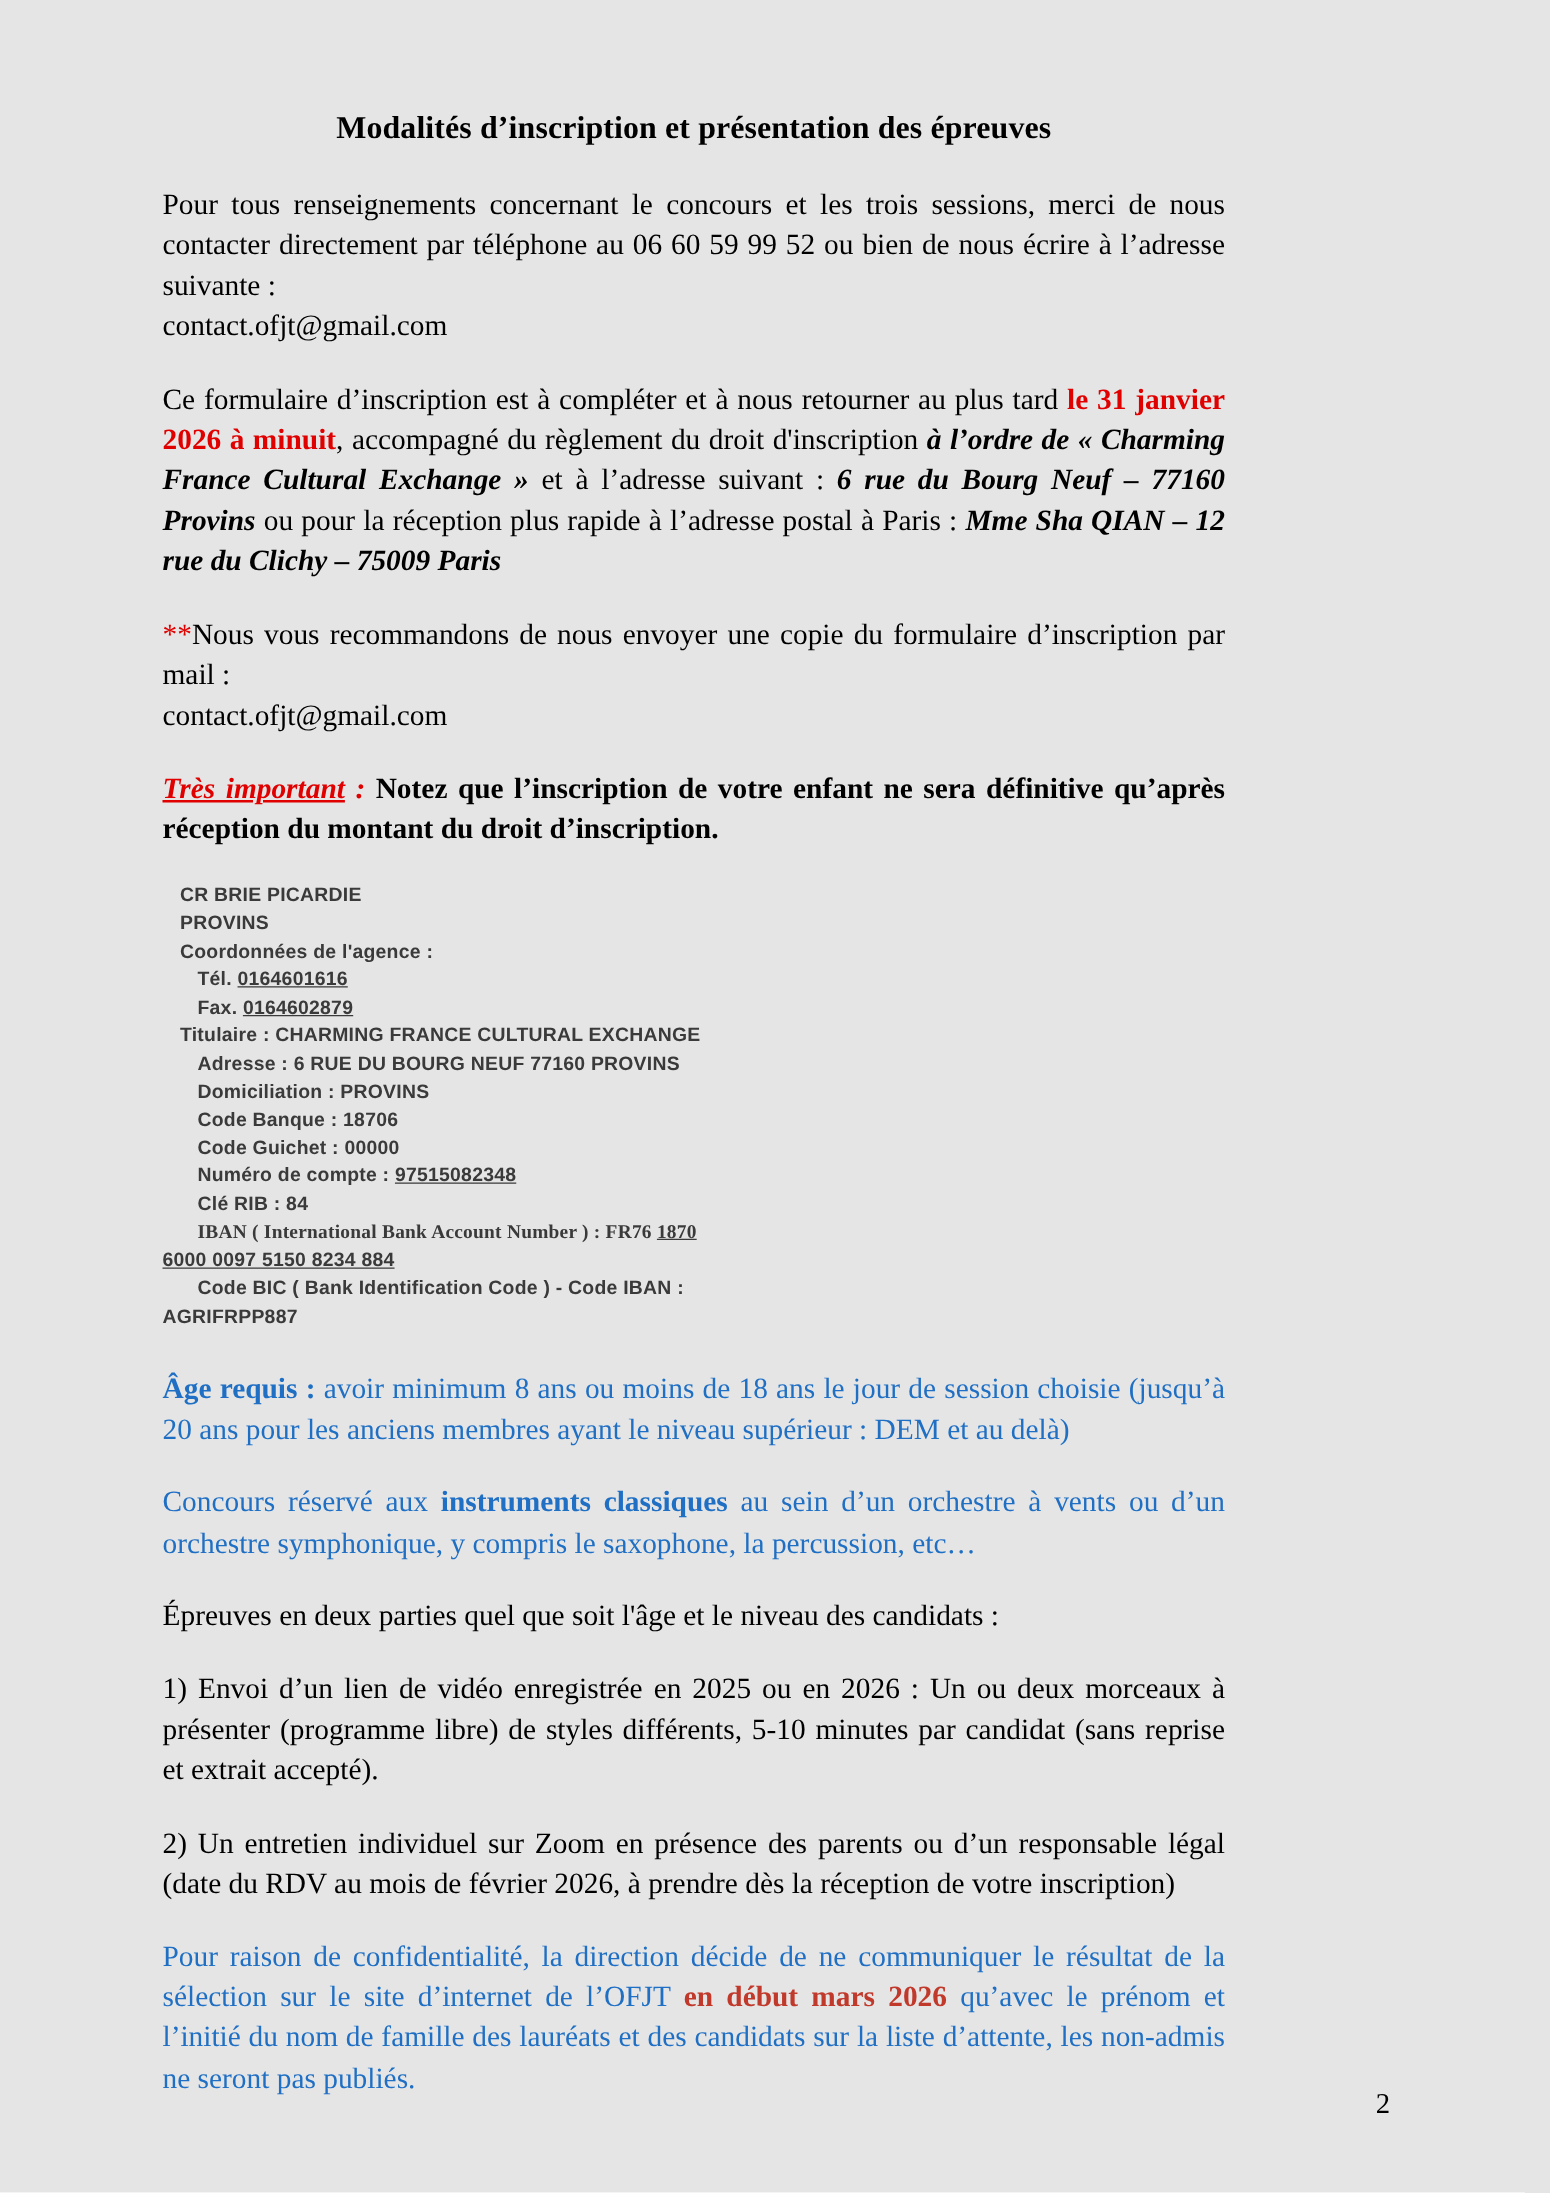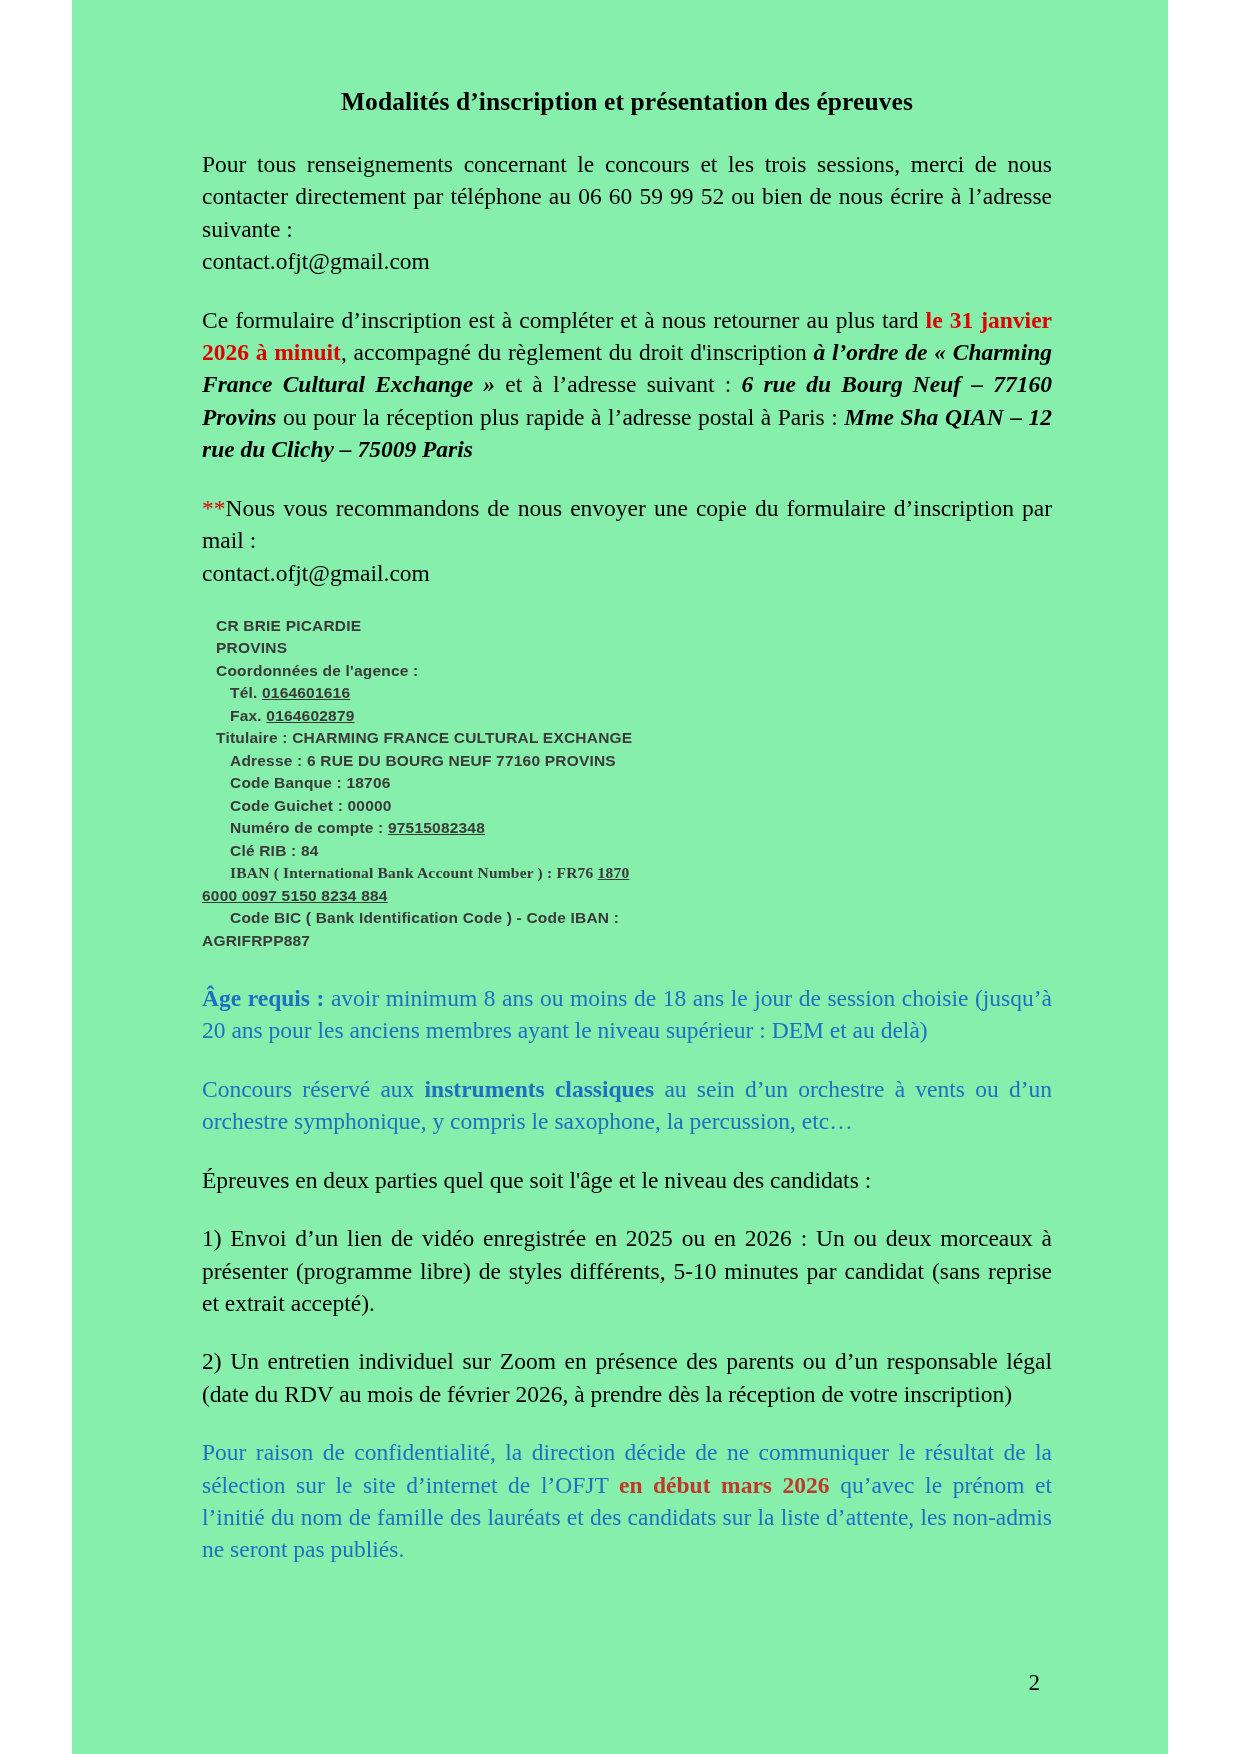--- a/index.html
+++ b/index.html
@@ -7,24 +7,24 @@
     margin: 0;
     padding: 0;
     background: #ffffff;
   }
   body {
     font-family: "Liberation Serif", "DejaVu Serif", serif;
     color: #000000;
   }
   .page {
     position: relative;
-    width: 1096px;
+    width: 1240px;
     height: 1754px;
     margin: 0 auto;
-    background: #86efac;
+    background: #e5e5e5;
     box-sizing: border-box;
     overflow: hidden;
   }
   .content {
     position: absolute;
     left: 130px;
     top: 86px;
     width: 850px;
   }
   h1.doc-title {
@@ -89,31 +89,35 @@
     <p class="para">
       <span>Ce formulaire d’inscription est à compléter et à nous retourner au plus tard </span><span class="red b">le 31 janvier 2026 à minuit</span><span>, accompagné du règlement du droit d'inscription </span><span class="bi">à l’ordre de « Charming France Cultural Exchange »</span><span> et à l’adresse suivant : </span><span class="bi">6 rue du Bourg Neuf – 77160 Provins</span><span> ou pour la réception plus rapide à l’adresse postal à Paris : </span><span class="bi">Mme Sha QIAN – 12 rue du Clichy – 75009 Paris</span>
     </p>
 
     <p class="para">
       <span class="red">**</span><span>Nous vous recommandons de nous envoyer une copie du formulaire d’inscription par mail : </span><br>
       <span>contact.ofjt@gmail.com</span>
     </p>
 
 
+    <p class="para">
+      <span class="red bi u">Très important</span><span class="red bi"> :</span><span class="b"> Notez que l’inscription de votre enfant ne sera définitive qu’après réception du montant du droit d’inscription.</span>
+    </p>
 
     <div class="rib">
       <span class="ind1">CR BRIE PICARDIE</span>
       <span class="ind1">PROVINS</span>
       <span class="ind1">Coordonnées de l'agence :</span>
       <span class="ind1" style="padding-left:28px;"><span>Tél. </span><span class="uline">0164601616</span></span>
       <span class="ind1" style="padding-left:28px;"><span>Fax. </span><span class="uline">0164602879</span></span>
       <span class="gap"></span>
       <span class="ind1">Titulaire : CHARMING FRANCE CULTURAL EXCHANGE</span>
       <span class="ind1" style="padding-left:28px;">Adresse :  6 RUE DU BOURG NEUF   77160 PROVINS</span>
       <span class="gap"></span>
+      <span class="ind1" style="padding-left:28px;">Domiciliation : PROVINS</span>
       <span class="ind1" style="padding-left:28px;">Code Banque : 18706</span>
       <span class="ind1" style="padding-left:28px;">Code Guichet : 00000</span>
       <span class="ind1" style="padding-left:28px;"><span>Numéro de compte : </span><span class="uline">97515082348</span></span>
       <span class="ind1" style="padding-left:28px;">Clé RIB : 84</span>
       <span class="ind1" style="padding-left:28px;font-family:Liberation Serif, serif;"><span>IBAN ( International Bank Account Number ) : FR76 </span><span class="uline">1870</span></span>
       <span class="ind0"><span class="uline">6000 0097 5150 8234 884</span></span>
       <span class="ind1" style="padding-left:28px;">Code BIC ( Bank Identification Code ) - Code IBAN :</span>
       <span class="ind0">AGRIFRPP887</span>
     </div>
 

